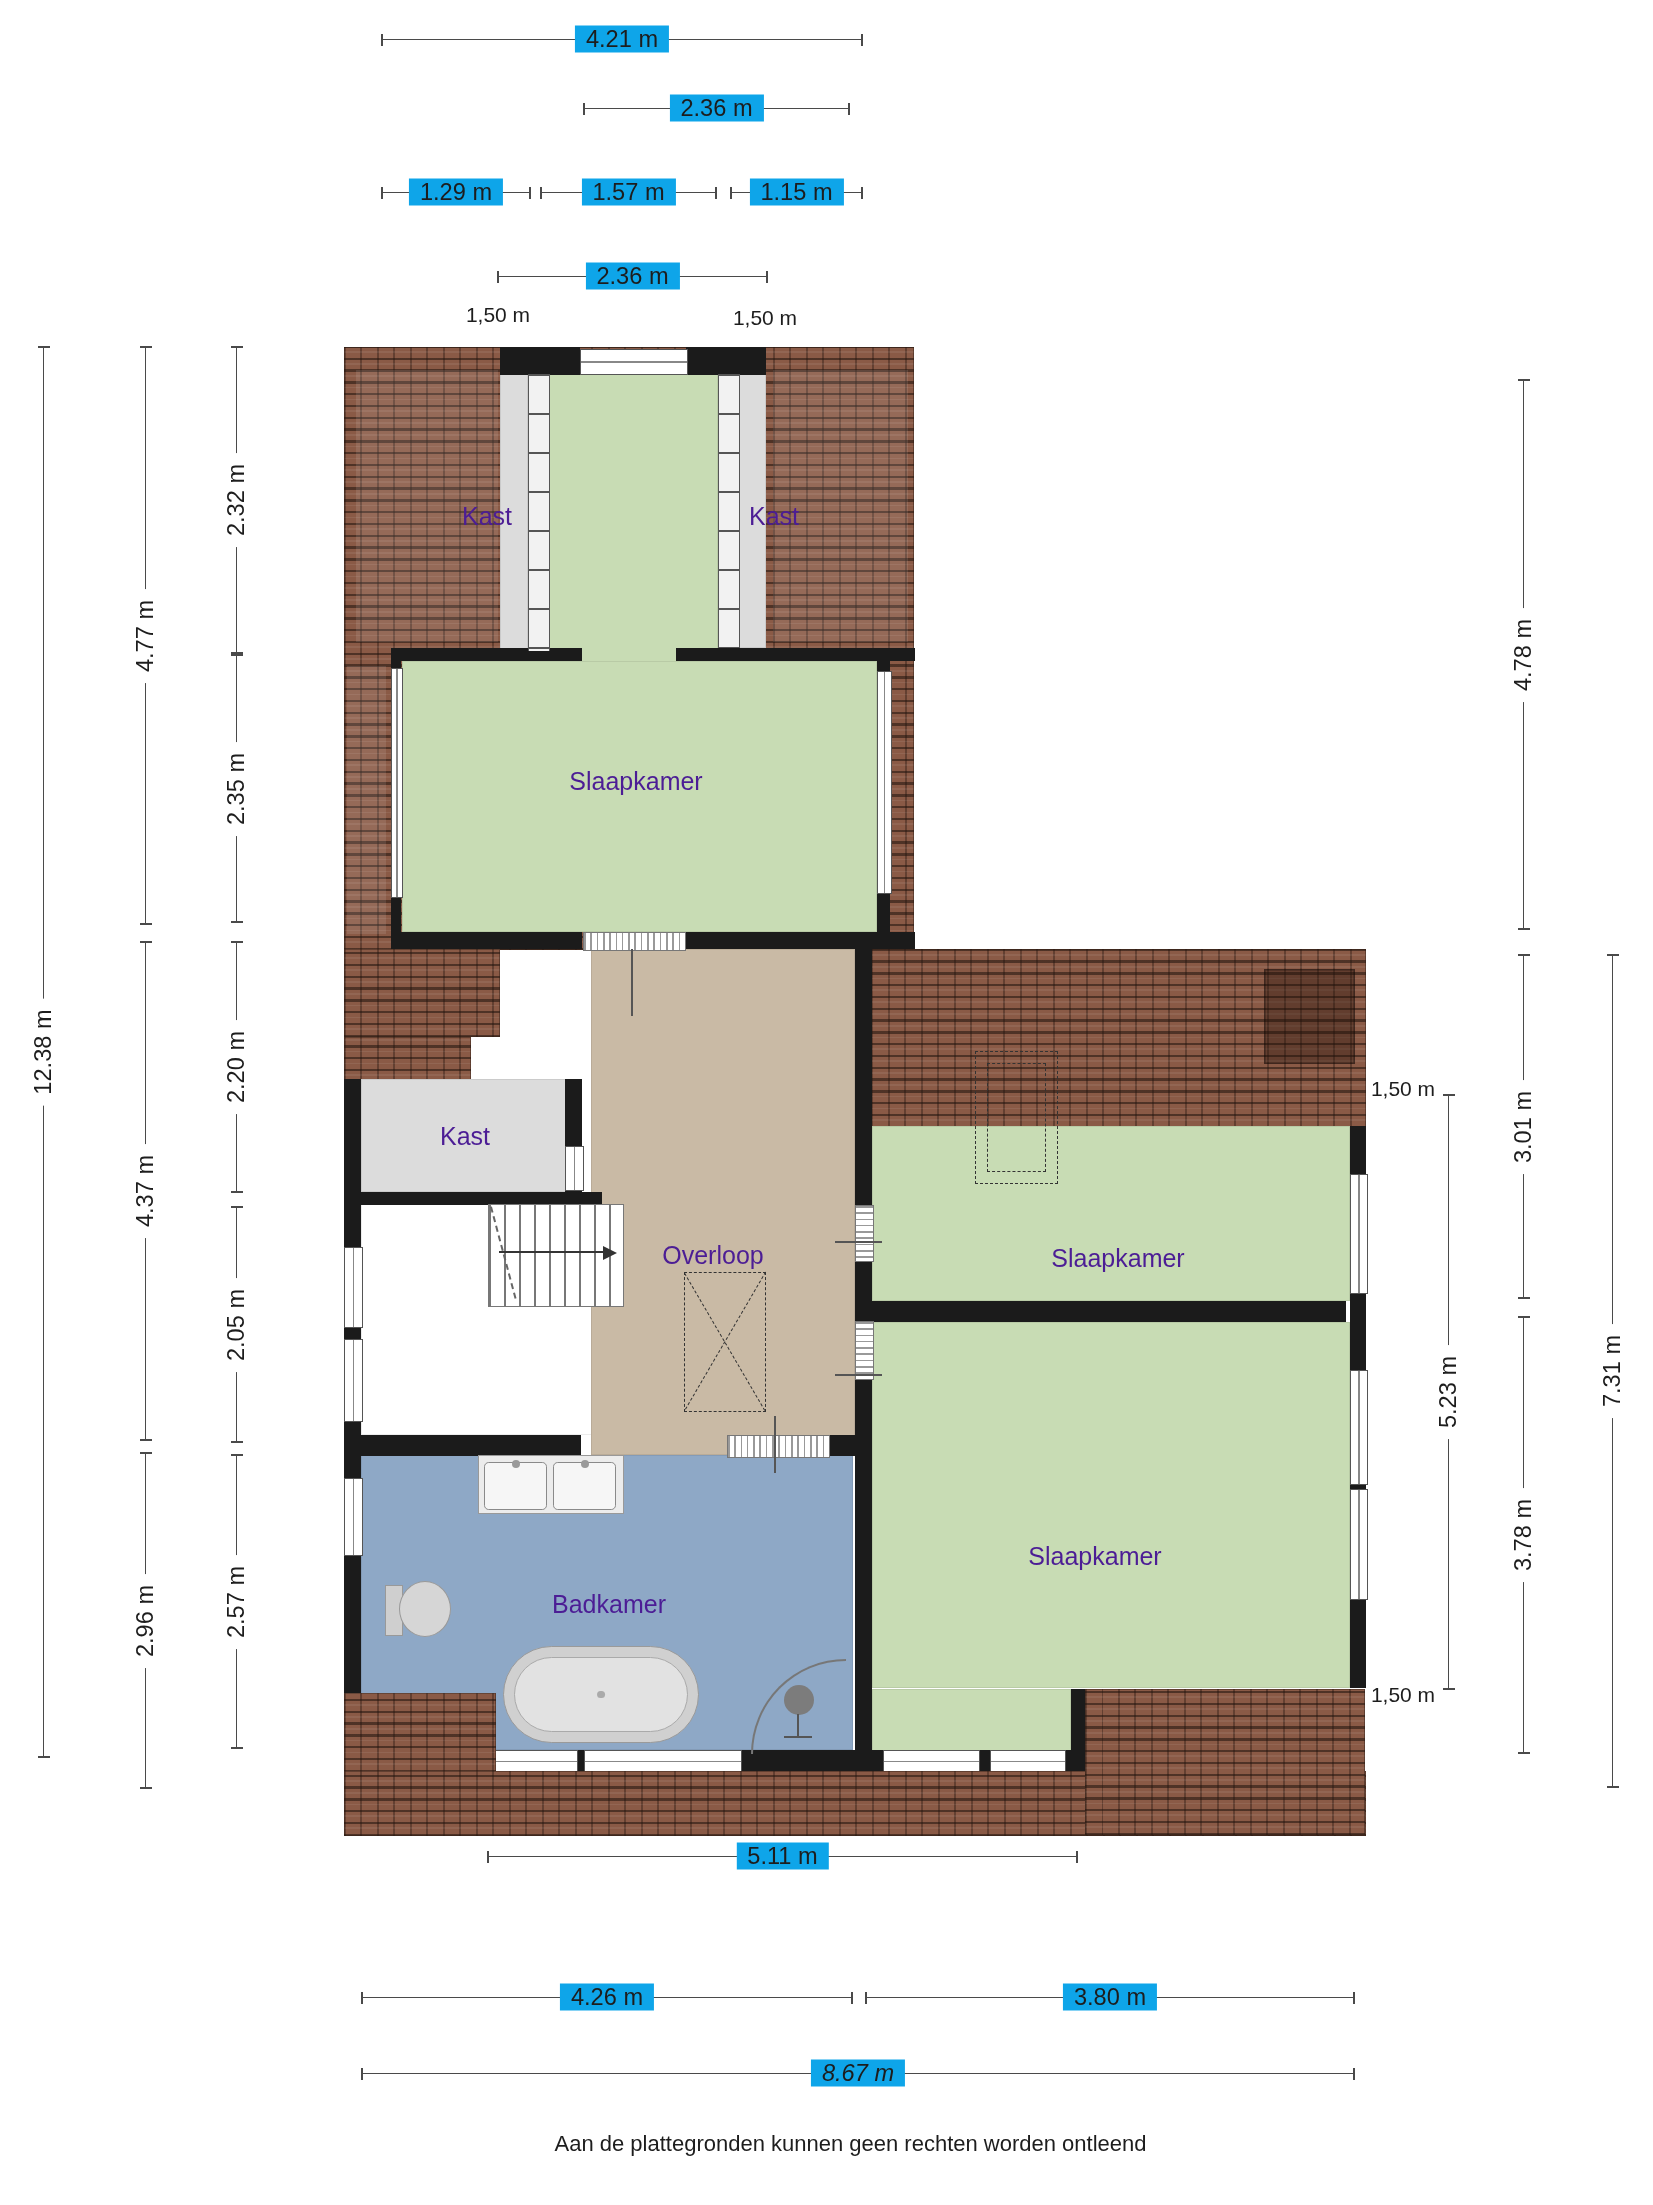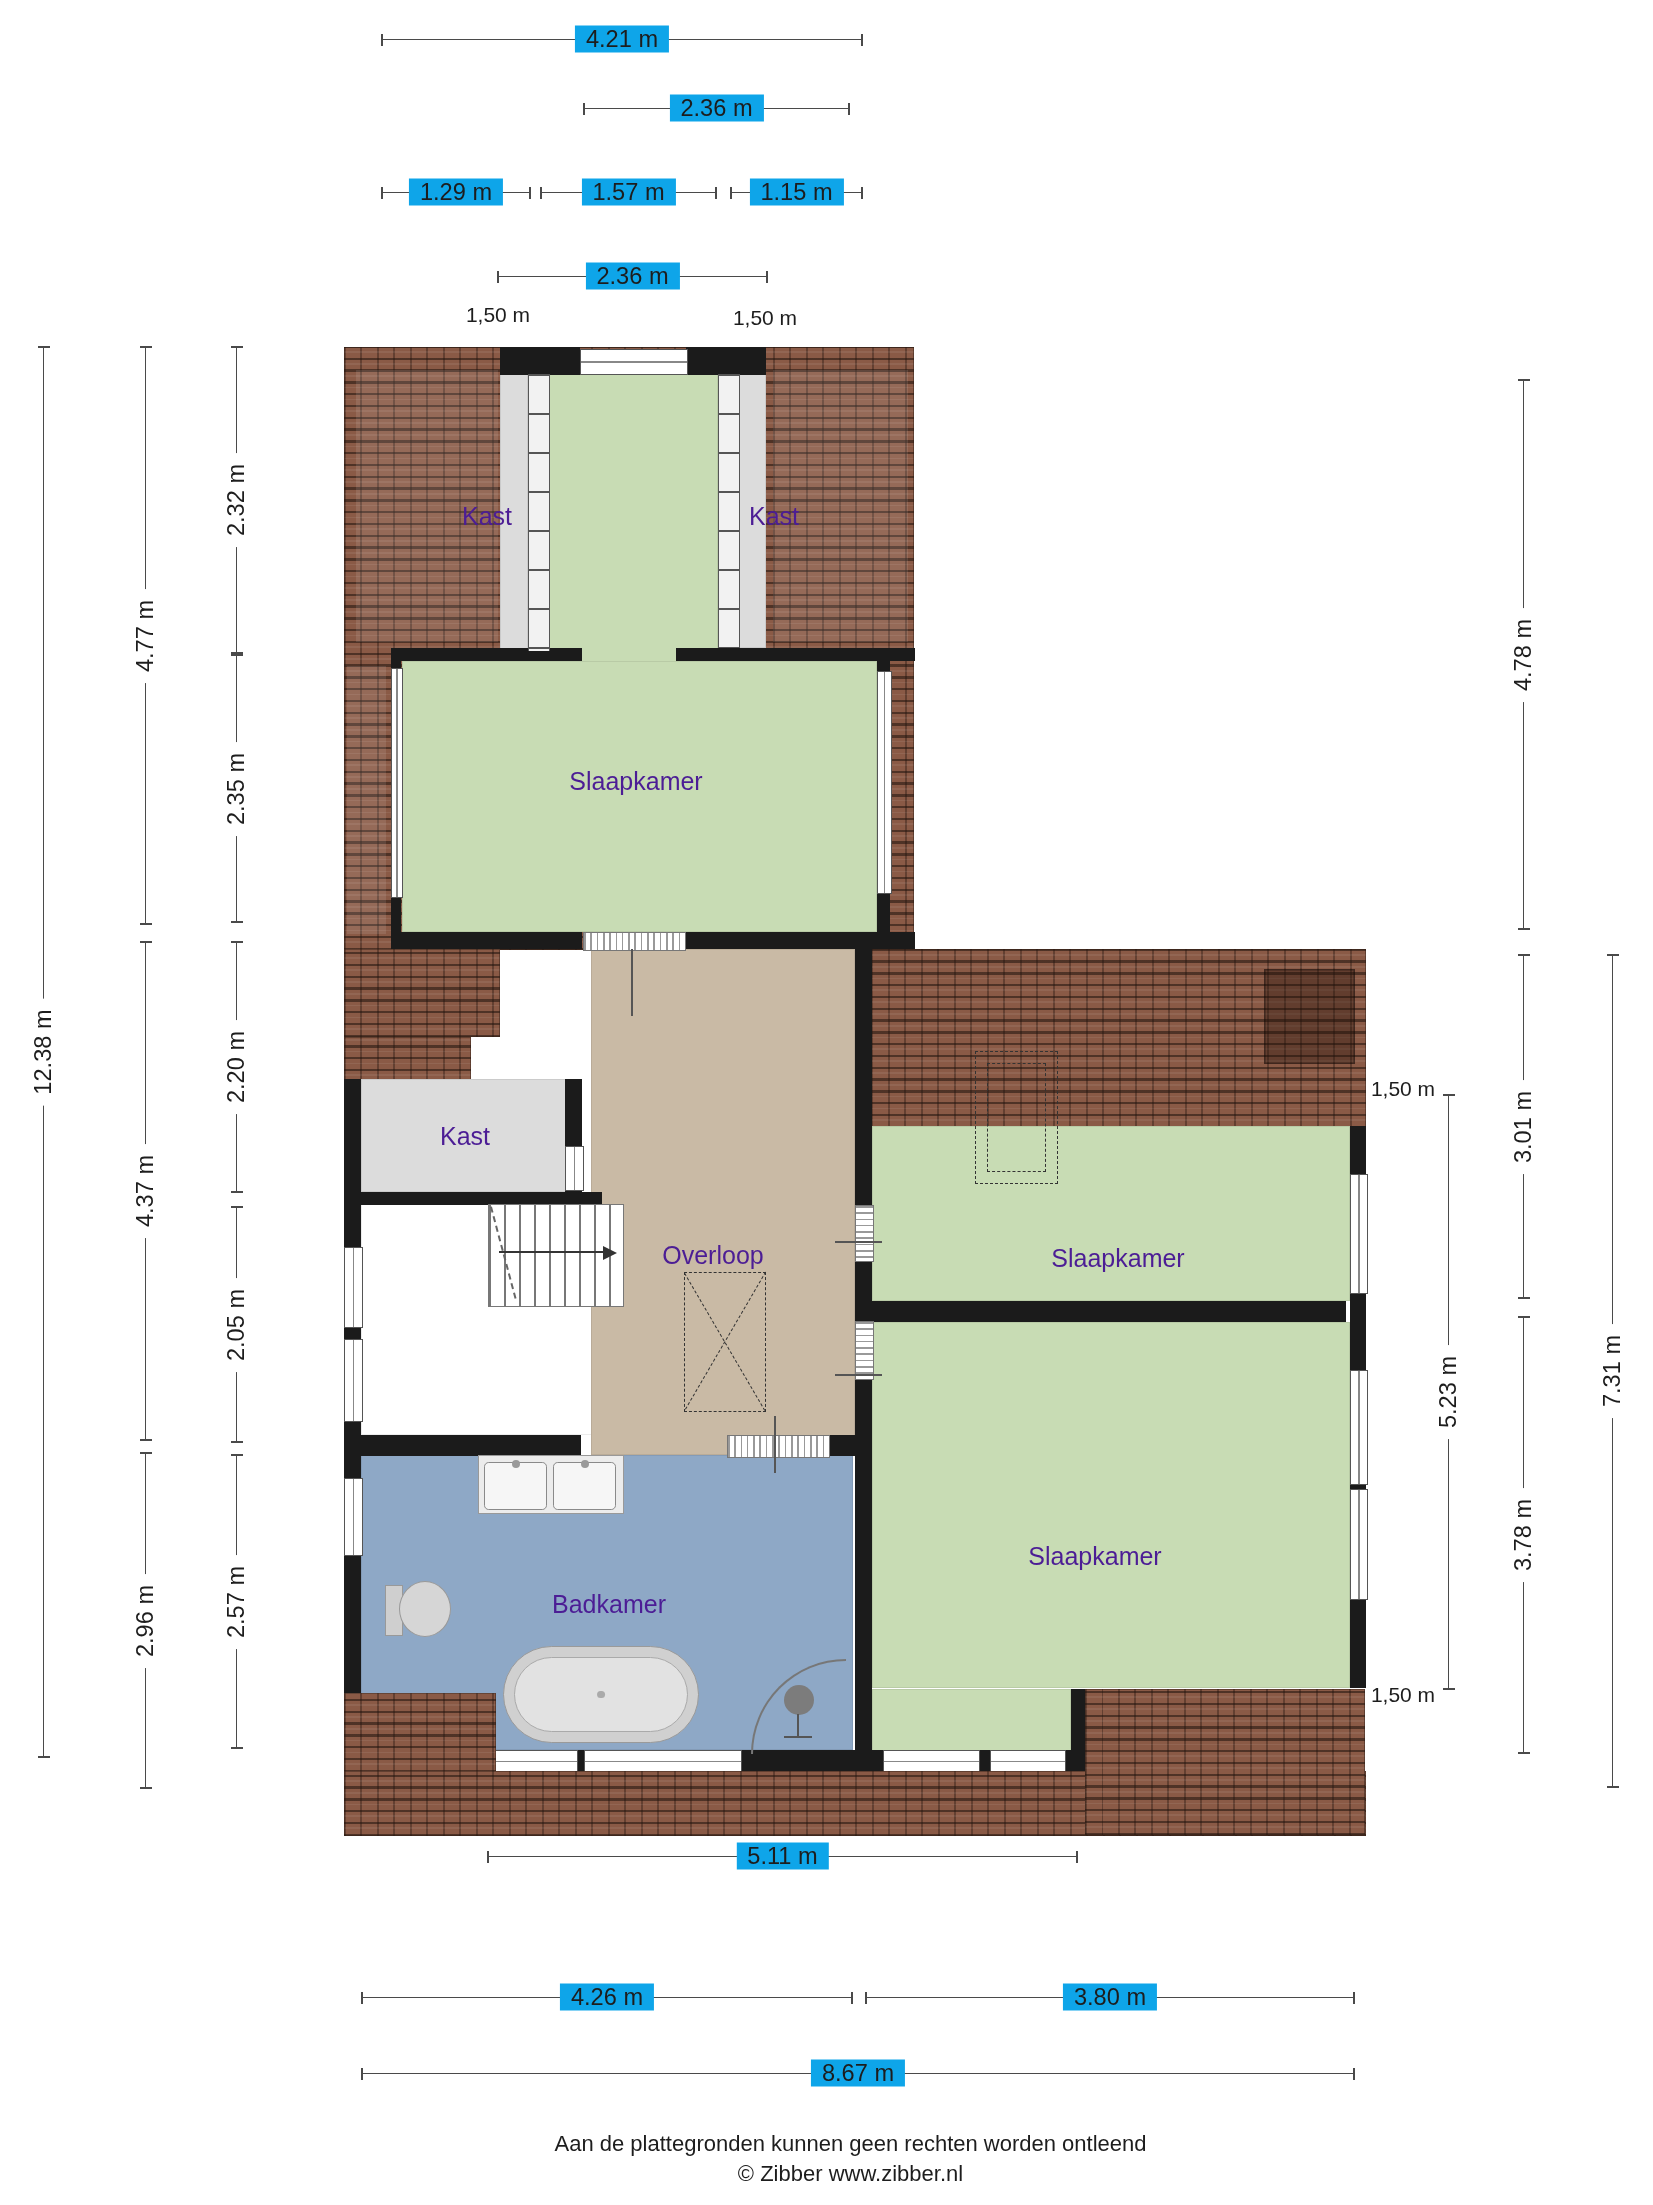--- a/index.html
+++ b/index.html
@@ -257,21 +257,20 @@
 
   <div class="dim-h" style="left:488px;top:1856px;width:589px;">
       <span>5.11 m</span>
     </div>
   <div class="dim-h" style="left:362px;top:1997px;width:490px;">
       <span>4.26 m</span>
     </div>
   <div class="dim-h" style="left:866px;top:1997px;width:488px;">
       <span>3.80 m</span>
     </div>
-  <div class="dim-h" style="left:362px;top:2073px;width:992px;">
+  <div class="dim-h" style="left:362px;top:2073px;width:992px;font-style:italic;">
       <span>8.67 m</span>
     </div>
 
   <div class="footer" style="left:299px;top:2131px;width:1103px;">Aan de plattegronden kunnen geen rechten worden ontleend</div>
-  <div class="footer" style="left:299px;top:2161px;width:1103px;">© Zibber www.zibber.nl</div>
 
 </div>
 
 
 </body></html>

